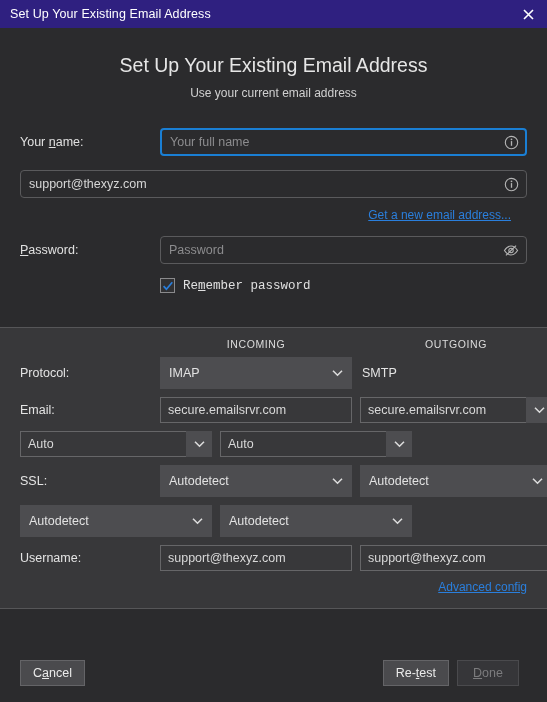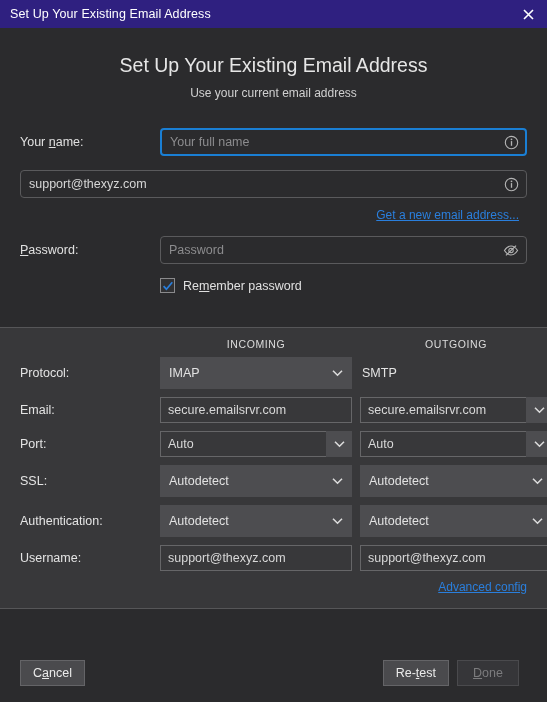--- a/index.html
+++ b/index.html
@@ -42,30 +42,30 @@
     color: #d6d6d6; font-size: 12.5px; font-family: "Liberation Sans", sans-serif;
     padding: 0 16px 0 8px; outline: none; border-radius: 4px;
   }
   .tb::placeholder { color: #8c8c8e; }
   .tb.focused { border: 2px solid #1a7fd4; }
   .in-icon {
     position: absolute; right: 8px; top: 50%; transform: translateY(-50%);
     width: 16px; height: 16px; color: #b4b4b4; display: flex;
     align-items: center; justify-content: center;
   }
-  .linkrow { display: flex; justify-content: flex-end; margin: -4px 8px 14px 0; }
+  .linkrow { display: flex; justify-content: flex-end; margin: -4px 16px 14px 0; }
   .link { color: #2a7fdd; font-size: 12px; text-decoration: underline; cursor: default; }
 
   .cbrow { display: flex; align-items: center; margin: 12px 0 0 140px; }
   .checkbox {
     width: 15px; height: 15px; border: 1px solid #8a8a8c; background: #313133;
     display: flex; align-items: center; justify-content: center; margin-right: 8px;
   }
   .checkbox svg { display: block; }
-  .cblabel { font-size: 12.5px; color: #e0e0e0; }
+  .cblabel { font-size: 12.5px; color: #e0e0e0; font-family: Liberation Mono, monospace; }
 
   
   .divider { height: 1px; background: #565658; }
   .settings {
     background: #38383a; padding: 10px 20px 14px 20px;
   }
   .col-heads { display: flex; align-items: center; margin-bottom: 7px; }
   .col-heads .lbl { width: 140px; }
   .colhead {
     font-size: 10.5px; letter-spacing: .6px; color: #dcdcdc; text-align: center;
@@ -234,21 +234,20 @@
           <span class="cbtn">
             <svg width="11" height="8" viewBox="0 0 11 8">
                 <path d="M1 1.8 L5.5 6.2 L10 1.8" stroke="#dcdcdc" stroke-width="1.6" fill="none"></path>
               </svg>
           </span>
         </div>
       </div>
     </div>
 
     <div class="srow">
-      <div class="lbl">Port:</div>
       <div class="cell">
         <div class="combo">
           <input class="cinput" type="text" value="Auto" style="">
           <span class="cbtn">
             <svg width="11" height="8" viewBox="0 0 11 8">
                 <path d="M1 1.8 L5.5 6.2 L10 1.8" stroke="#dcdcdc" stroke-width="1.6" fill="none"></path>
               </svg>
           </span>
         </div>
       </div>
@@ -282,21 +281,20 @@
           <span class="chev">
             <svg width="11" height="8" viewBox="0 0 11 8">
                 <path d="M1 1.8 L5.5 6.2 L10 1.8" stroke="#dcdcdc" stroke-width="1.6" fill="none"></path>
               </svg>
           </span>
         </div>
       </div>
     </div>
 
     <div class="srow">
-      <div class="lbl">Authentication:</div>
       <div class="cell">
         <div class="select">
           <span>Autodetect</span>
           <span class="chev">
             <svg width="11" height="8" viewBox="0 0 11 8">
                 <path d="M1 1.8 L5.5 6.2 L10 1.8" stroke="#dcdcdc" stroke-width="1.6" fill="none"></path>
               </svg>
           </span>
         </div>
       </div>

